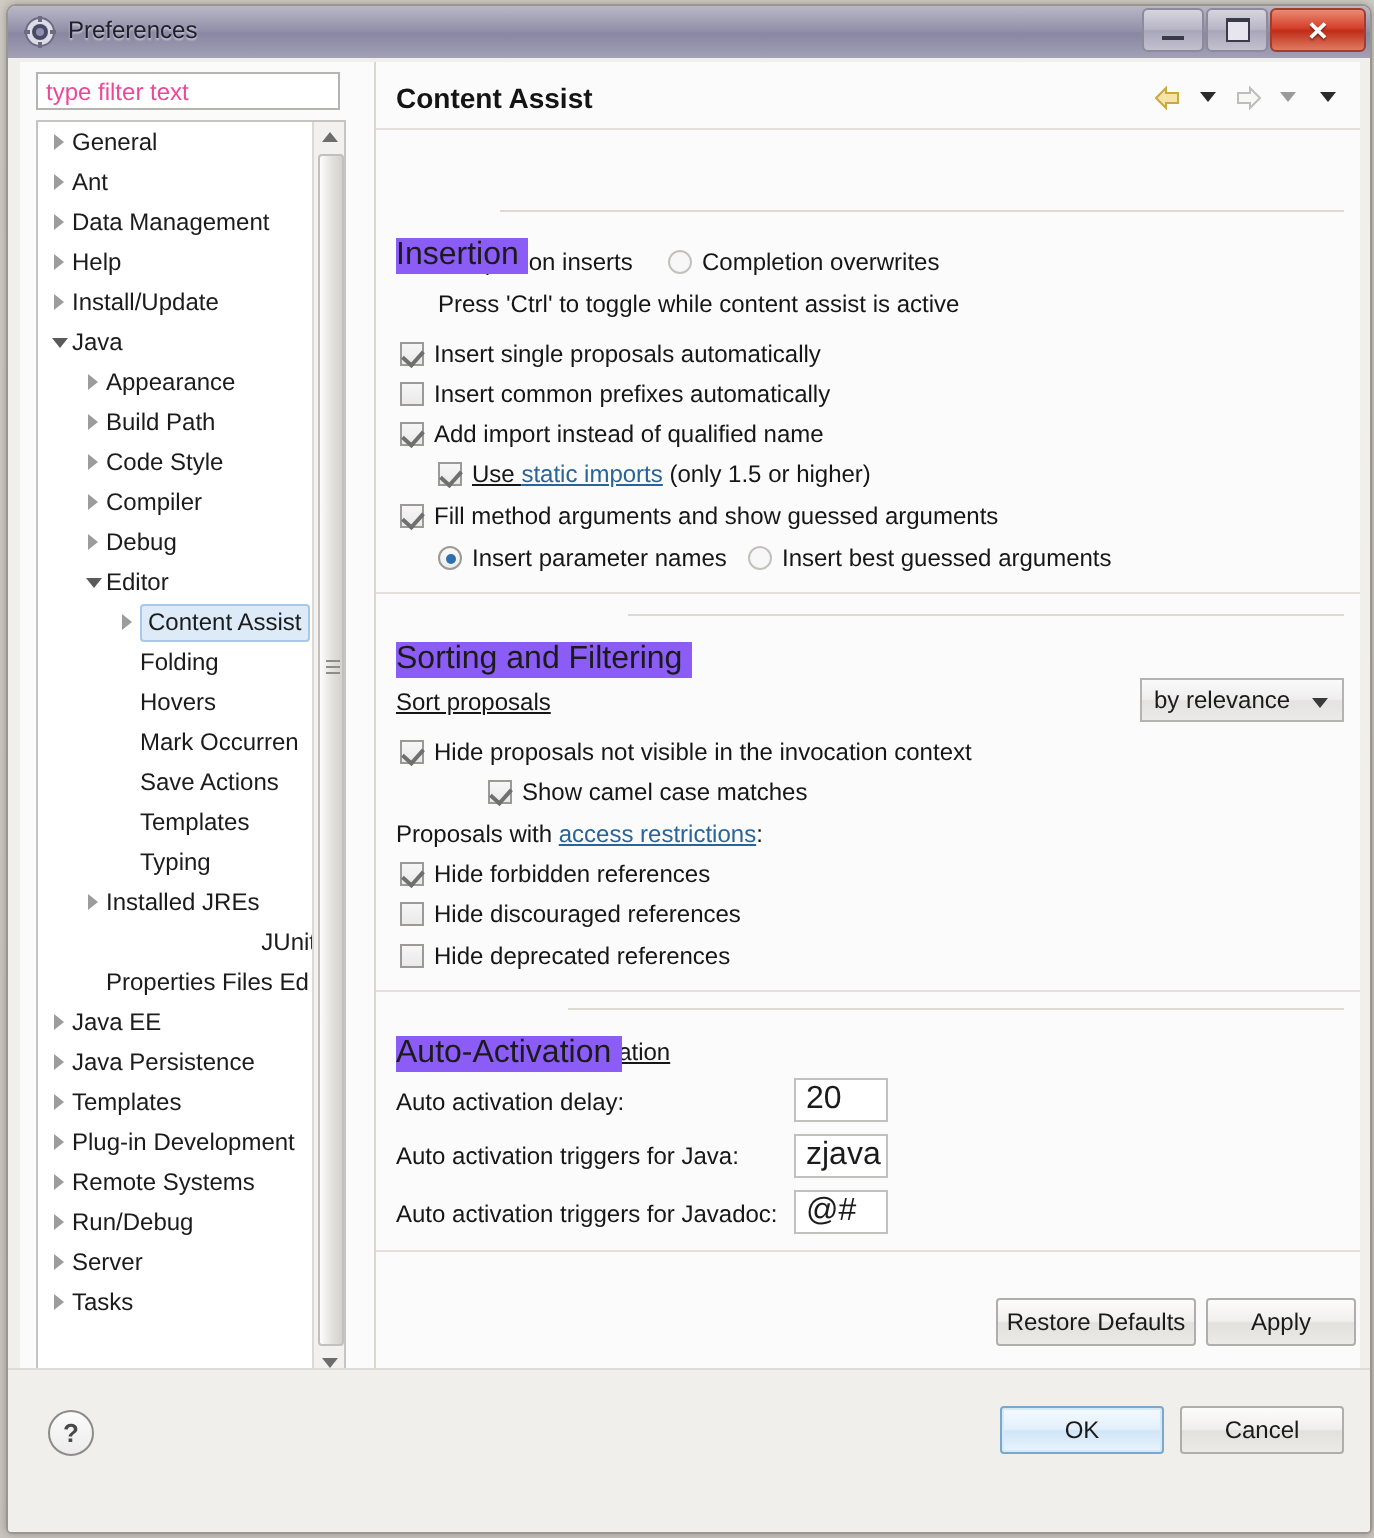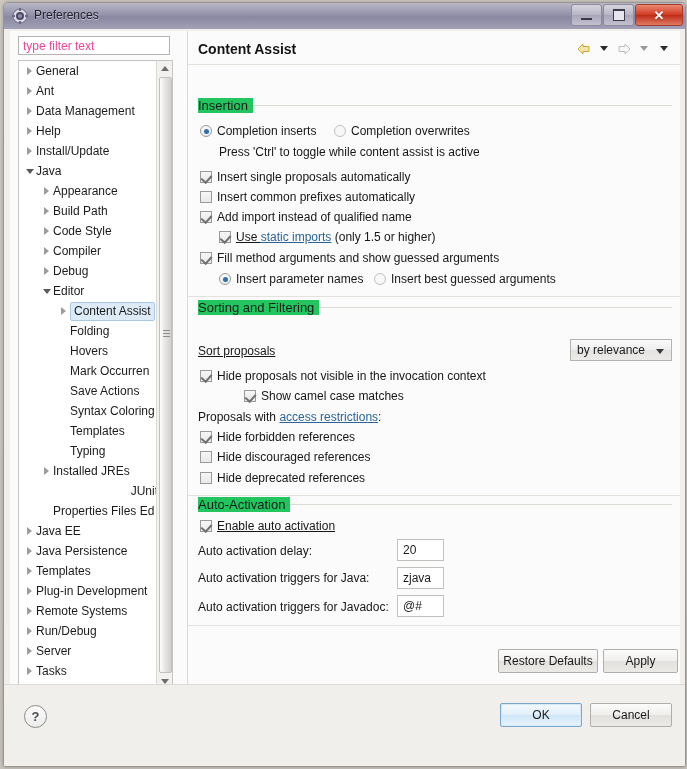--- a/index.html
+++ b/index.html
@@ -220,24 +220,25 @@
   .caret { border-left:4px solid transparent; border-right:4px solid transparent; border-top:5px solid #2a2a2a; }
   .caret.dim { border-top-color:#9a9a9a; }
 
   .sep-line {
     position:absolute; left:0; right:0; height:1px; background:#e4e1dc;
   }
 
   
   .group-label {
     position:absolute;
-    font-size: 13px; color: #1b1b1b;
-    background: #22c55e;
+    font-size: 16px; color: #1b1b1b;
+    background: #8b5cf6;
     padding-right: 5px;
     z-index: 2;
+    margin-top: 21px;
   }
   .group-rule {
     position:absolute; height:1px;
     background: #ddd9d3;
   }
 
   .row { position:absolute; font-size:12px; color:#161616; white-space:nowrap; }
 
   
   .cb {
@@ -270,21 +271,21 @@
   .rb.off { border-color:#c3c1bd; background:#f7f7f7; }
 
   .mnem { text-decoration: underline; }
   .link { color:#2a6496; text-decoration: underline; cursor:pointer; }
 
   
   .tin {
     position:absolute;
     border:1px solid #c2c0bc;
     background:#ffffff;
-    font-size:12px; color:#1b1b1b;
+    font-size:16px; color:#1b1b1b;
     padding: 0 0 0 5px;
     line-height: 20px;
     height: 22px;
     box-sizing: border-box;
   }
 
   
   .combo {
     position:absolute;
     height: 22px; width: 102px;
@@ -385,21 +386,20 @@
               <div class="tree-item" style="padding-left: 23px;"><span class="arrow collapsed"></span><span class="label">Build Path</span></div>
               <div class="tree-item" style="padding-left: 23px;"><span class="arrow collapsed"></span><span class="label">Code Style</span></div>
               <div class="tree-item" style="padding-left: 23px;"><span class="arrow collapsed"></span><span class="label">Compiler</span></div>
               <div class="tree-item" style="padding-left: 23px;"><span class="arrow collapsed"></span><span class="label">Debug</span></div>
               <div class="tree-item" style="padding-left: 23px;"><span class="arrow expanded"></span><span class="label">Editor</span></div>
               <div class="tree-item selected" style="padding-left: 40px;"><span class="arrow collapsed"></span><span class="label">Content Assist</span></div>
               <div class="tree-item" style="padding-left: 40px;"><span class="arrow "></span><span class="label">Folding</span></div>
               <div class="tree-item" style="padding-left: 40px;"><span class="arrow "></span><span class="label">Hovers</span></div>
               <div class="tree-item" style="padding-left: 40px;"><span class="arrow "></span><span class="label">Mark Occurren</span></div>
               <div class="tree-item" style="padding-left: 40px;"><span class="arrow "></span><span class="label">Save Actions</span></div>
-              <div class="tree-item" style="padding-left: 40px;"><span class="arrow "></span><span class="label">Syntax Coloring</span></div>
               <div class="tree-item" style="padding-left: 40px;"><span class="arrow "></span><span class="label">Templates</span></div>
               <div class="tree-item" style="padding-left: 40px;"><span class="arrow "></span><span class="label">Typing</span></div>
               <div class="tree-item" style="padding-left: 23px;"><span class="arrow collapsed"></span><span class="label">Installed JREs</span></div>
               <div class="tree-item" style="padding-left: 23px; text-align: right;"><span class="arrow "></span><span class="label">JUnit</span></div>
               <div class="tree-item" style="padding-left: 23px;"><span class="arrow "></span><span class="label">Properties Files Ed</span></div>
               <div class="tree-item" style="padding-left: 6px;"><span class="arrow collapsed"></span><span class="label">Java EE</span></div>
               <div class="tree-item" style="padding-left: 6px;"><span class="arrow collapsed"></span><span class="label">Java Persistence</span></div>
               <div class="tree-item" style="padding-left: 6px;"><span class="arrow collapsed"></span><span class="label">Templates</span></div>
               <div class="tree-item" style="padding-left: 6px;"><span class="arrow collapsed"></span><span class="label">Plug-in Development</span></div>
               <div class="tree-item" style="padding-left: 6px;"><span class="arrow collapsed"></span><span class="label">Remote Systems</span></div>

